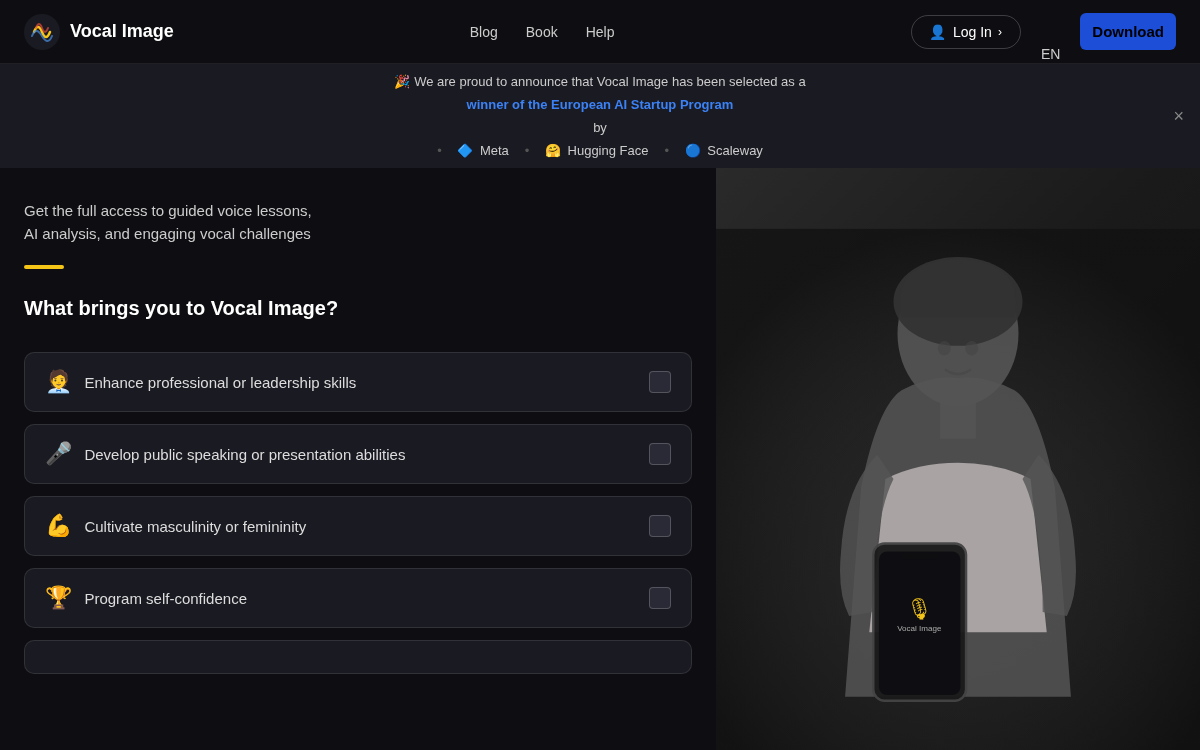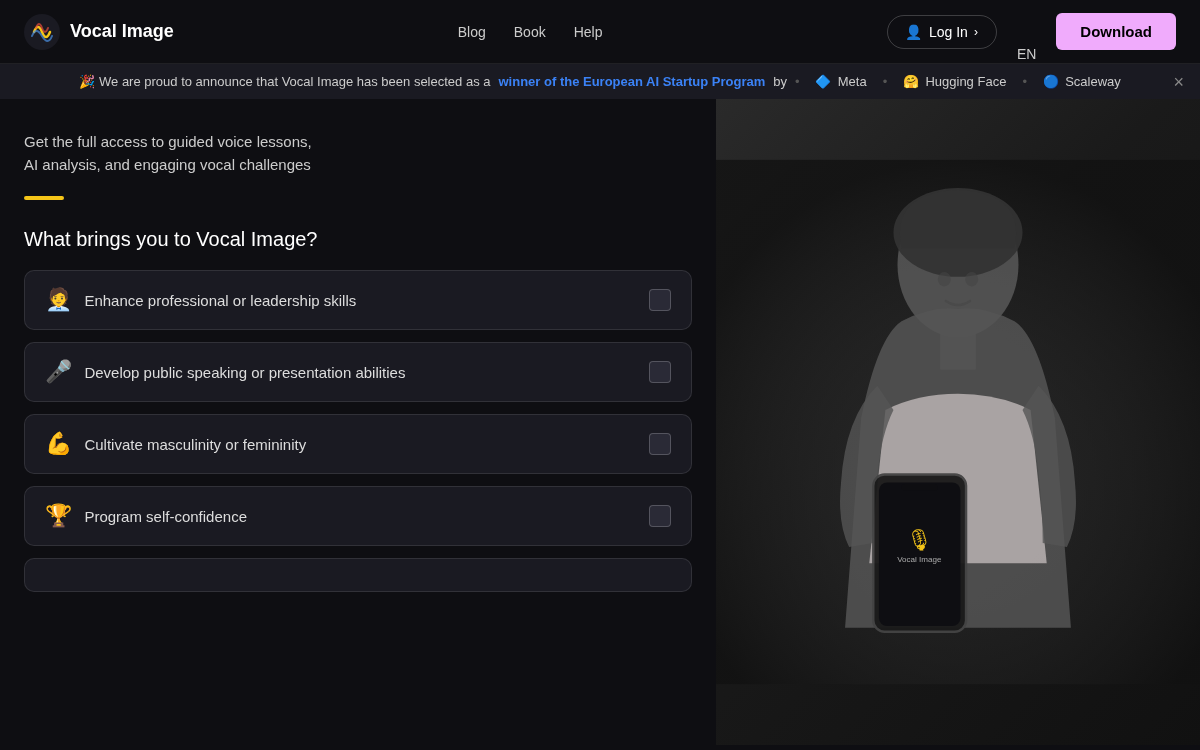--- a/index.html
+++ b/index.html
@@ -72,41 +72,42 @@
     .lang-btn {
       background: transparent;
       border: none;
       color: #ccc;
       font-size: 14px;
       cursor: pointer;
       padding: 4px 8px;
       margin-top: 44px;
     }
     .download-btn {
-      background: #f0abfc;
+      background: #1d4ed8;
       color: #000;
       border: none;
-      padding: 10px 24px;
+      padding: 10px 12px;
       border-radius: 6px;
       font-size: 15px;
       font-weight: 600;
       cursor: pointer;
     }
 
     
     .banner {
       background: #1a1a22;
       display: flex;
       align-items: center;
       justify-content: center;
       gap: 8px;
       padding: 10px 16px;
       font-size: 13px;
       color: #ccc;
       position: relative;
+      flex-direction: column;
     }
     .banner-highlight {
       color: #3b82f6;
       font-weight: 700;
     }
     .banner-logos {
       display: flex;
       align-items: center;
       gap: 16px;
     }
@@ -164,23 +165,23 @@
     }
     .divider-line {
       width: 40px;
       height: 4px;
       background: #f5c518;
       margin-bottom: 28px;
       border-radius: 2px;
     }
     .section-question {
       font-size: 20px;
-      font-weight: 400;
-      color: #fff;
-      margin-bottom: 19px;
+      font-weight: 700;
+      color: #fff;
+      margin-bottom: 32px;
     }
     .option-list {
       display: flex;
       flex-direction: column;
       gap: 12px;
     }
     .option-item {
       display: flex;
       align-items: center;
       justify-content: space-between;

